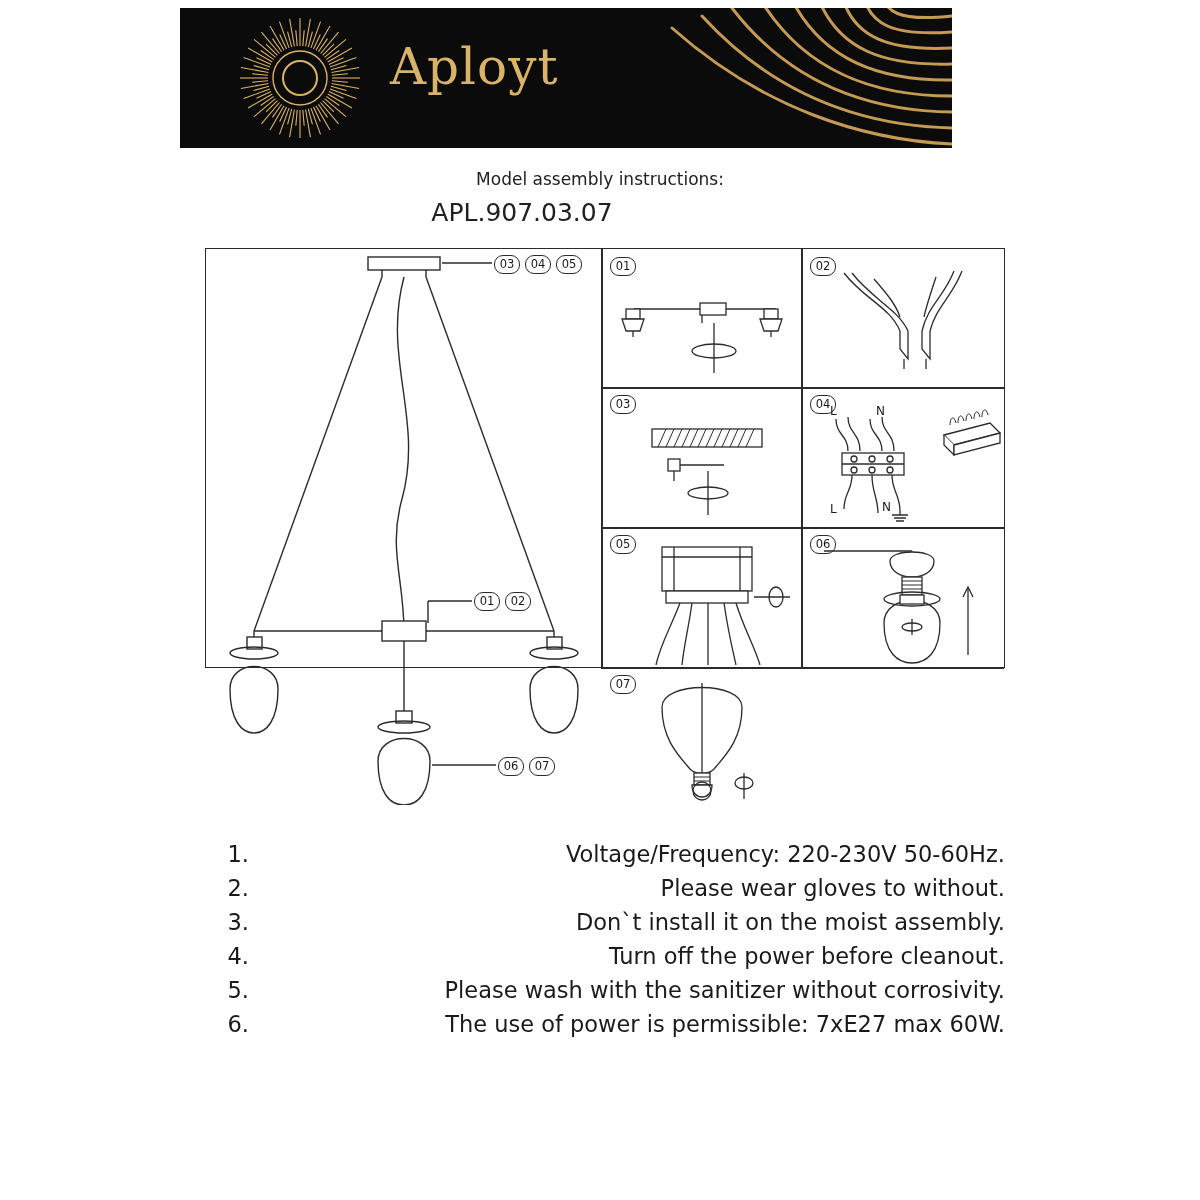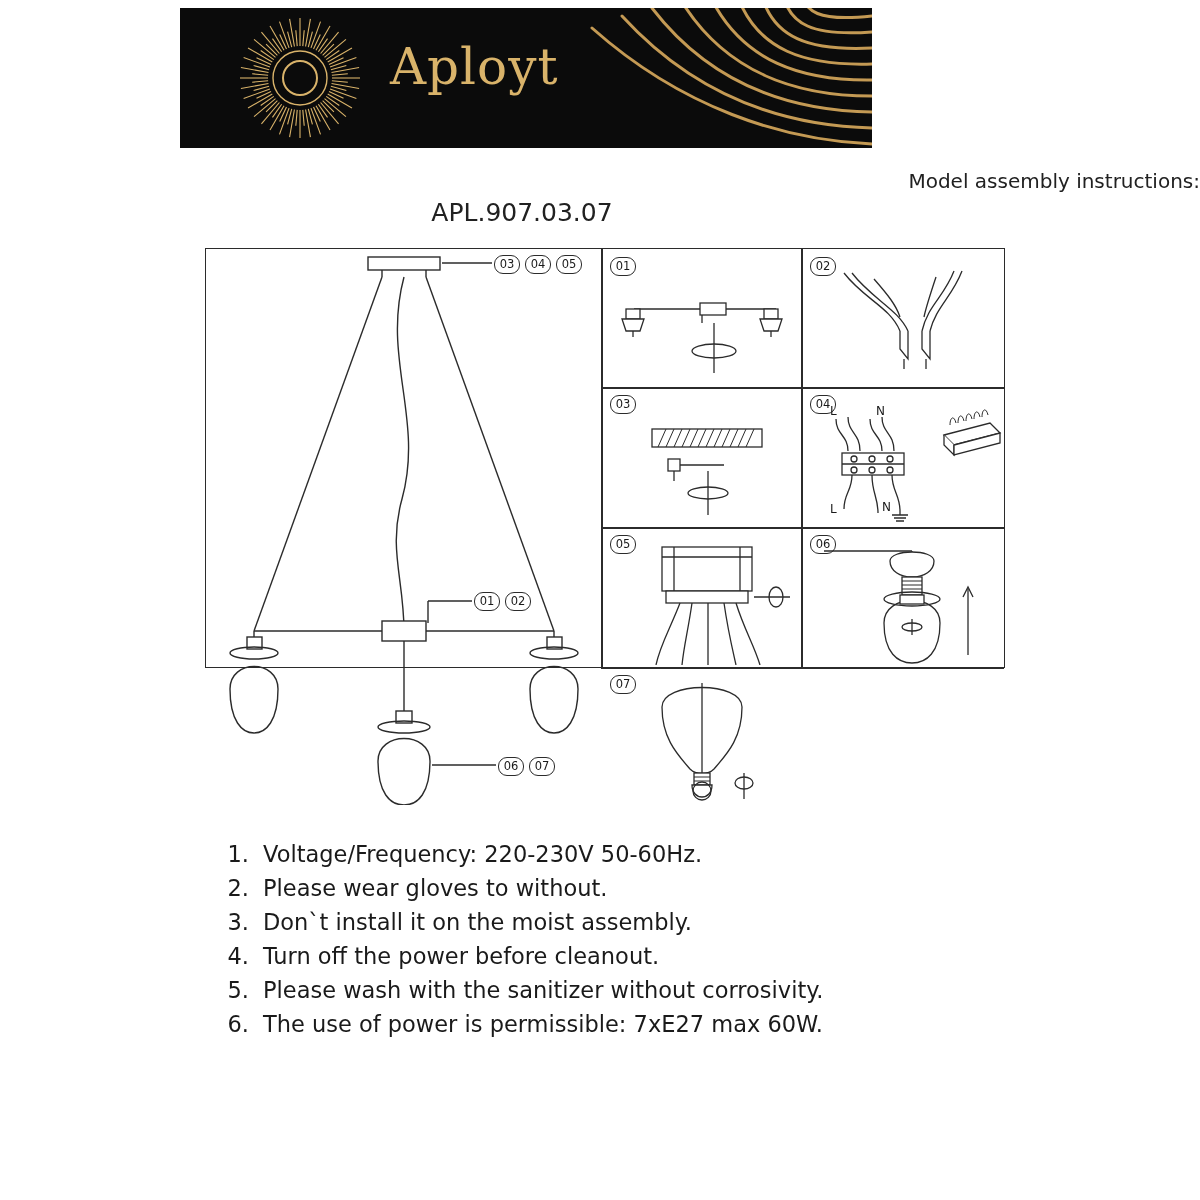--- a/index.html
+++ b/index.html
@@ -7,39 +7,39 @@
     width:1200px;height:1200px;
     background:#ffffff;
     font-family:"DejaVu Sans", sans-serif;
     color:#1a1a1a;
     position:relative;
     overflow:hidden;
   }
 
   
   .banner{
-    position:absolute;left:180px;top:8px;width:692px;height:140px;
+    position:absolute;left:180px;top:8px;width:772px;height:140px;
     background:#0b0b0b;overflow:hidden;
   }
   .banner-logo-wrap{
     position:absolute;left:40px;top:8px;width:160px;height:125px;
   }
   .banner-title{
     position:absolute;left:210px;top:30px;
     font-family:"DejaVu Serif", serif;
     font-size:50px;letter-spacing:1px;color:#d9b36a;
   }
   .banner-rays{
     position:absolute;right:0;top:-40px;width:340px;height:190px;
   }
 
   
   .doc-title{
-    position:absolute;left:0;top:168px;width:1200px;text-align:right;
-    font-size:20px;color:#212121;line-height:1.35;
+    position:absolute;left:0;top:168px;width:1200px;text-align:center;
+    font-size:17px;color:#212121;line-height:1.35;
   }
   .doc-model{
     position:absolute;left:0;top:198px;width:1044px;text-align:center;
     font-size:25px;color:#212121;
   }
 
   
   .frame{
     position:absolute;left:205px;top:248px;width:800px;height:420px;
     border:1.6px solid #2b2b2b;box-sizing:border-box;
@@ -64,21 +64,21 @@
     font-size:11.5px;line-height:17px;text-align:center;color:#1a1a1a;background:#fff;
   }
 
   
   .notes{
     position:absolute;left:205px;top:838px;width:800px;
     font-size:22.5px;line-height:33px;color:#1a1a1a;
   }
   .note{display:flex;margin-bottom:1px;}
   .note-idx{width:44px;text-align:right;padding-right:14px;flex:none;}
-  .note-txt{flex:1;}
+  .note-txt{flex:1;text-align:right;}
 
   svg{display:block;}
 </style>
 </head>
 <body>
 
 <div class="banner">
 
   <div class="banner-logo-wrap">
     <svg width="160" height="125" viewBox="0 0 160 125">

